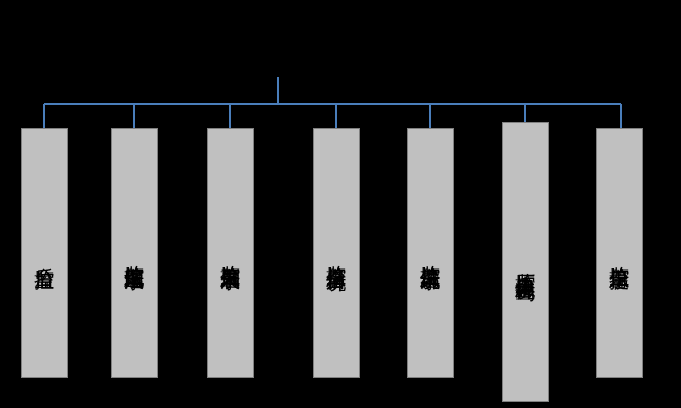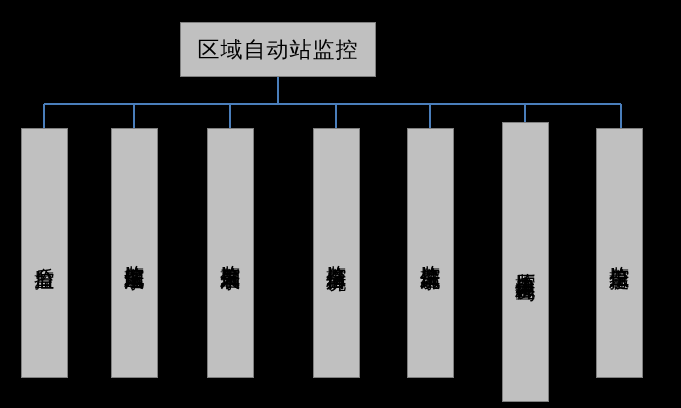--- a/index.html
+++ b/index.html
@@ -64,23 +64,20 @@
         <line x1="44" y1="104" x2="44" y2="128"></line>
         <line x1="134" y1="104" x2="134" y2="128"></line>
         <line x1="230" y1="104" x2="230" y2="128"></line>
         <line x1="336" y1="104" x2="336" y2="128"></line>
         <line x1="430" y1="104" x2="430" y2="128"></line>
         <line x1="525" y1="104" x2="525" y2="122"></line>
         <line x1="621" y1="104" x2="621" y2="128"></line>
       </g>
   </svg>
 
-  <div class="node node-root" style="left: 180px; top: 22px; width: 196px; height: 55px;">
-    <span>区域自动站监控</span>
-  </div>
 
   <div id="children-container">
       <div class="node node-child" style="left: 21px; top: 128px; width: 47px; height: 250px;">
         <span>后台监控</span>
       </div>
       <div class="node node-child" style="left: 111px; top: 128px; width: 47px; height: 250px;">
         <span>监控信息地图展示</span>
       </div>
       <div class="node node-child" style="left: 207px; top: 128px; width: 47px; height: 250px;">
         <span>监控信息列表展示</span>

